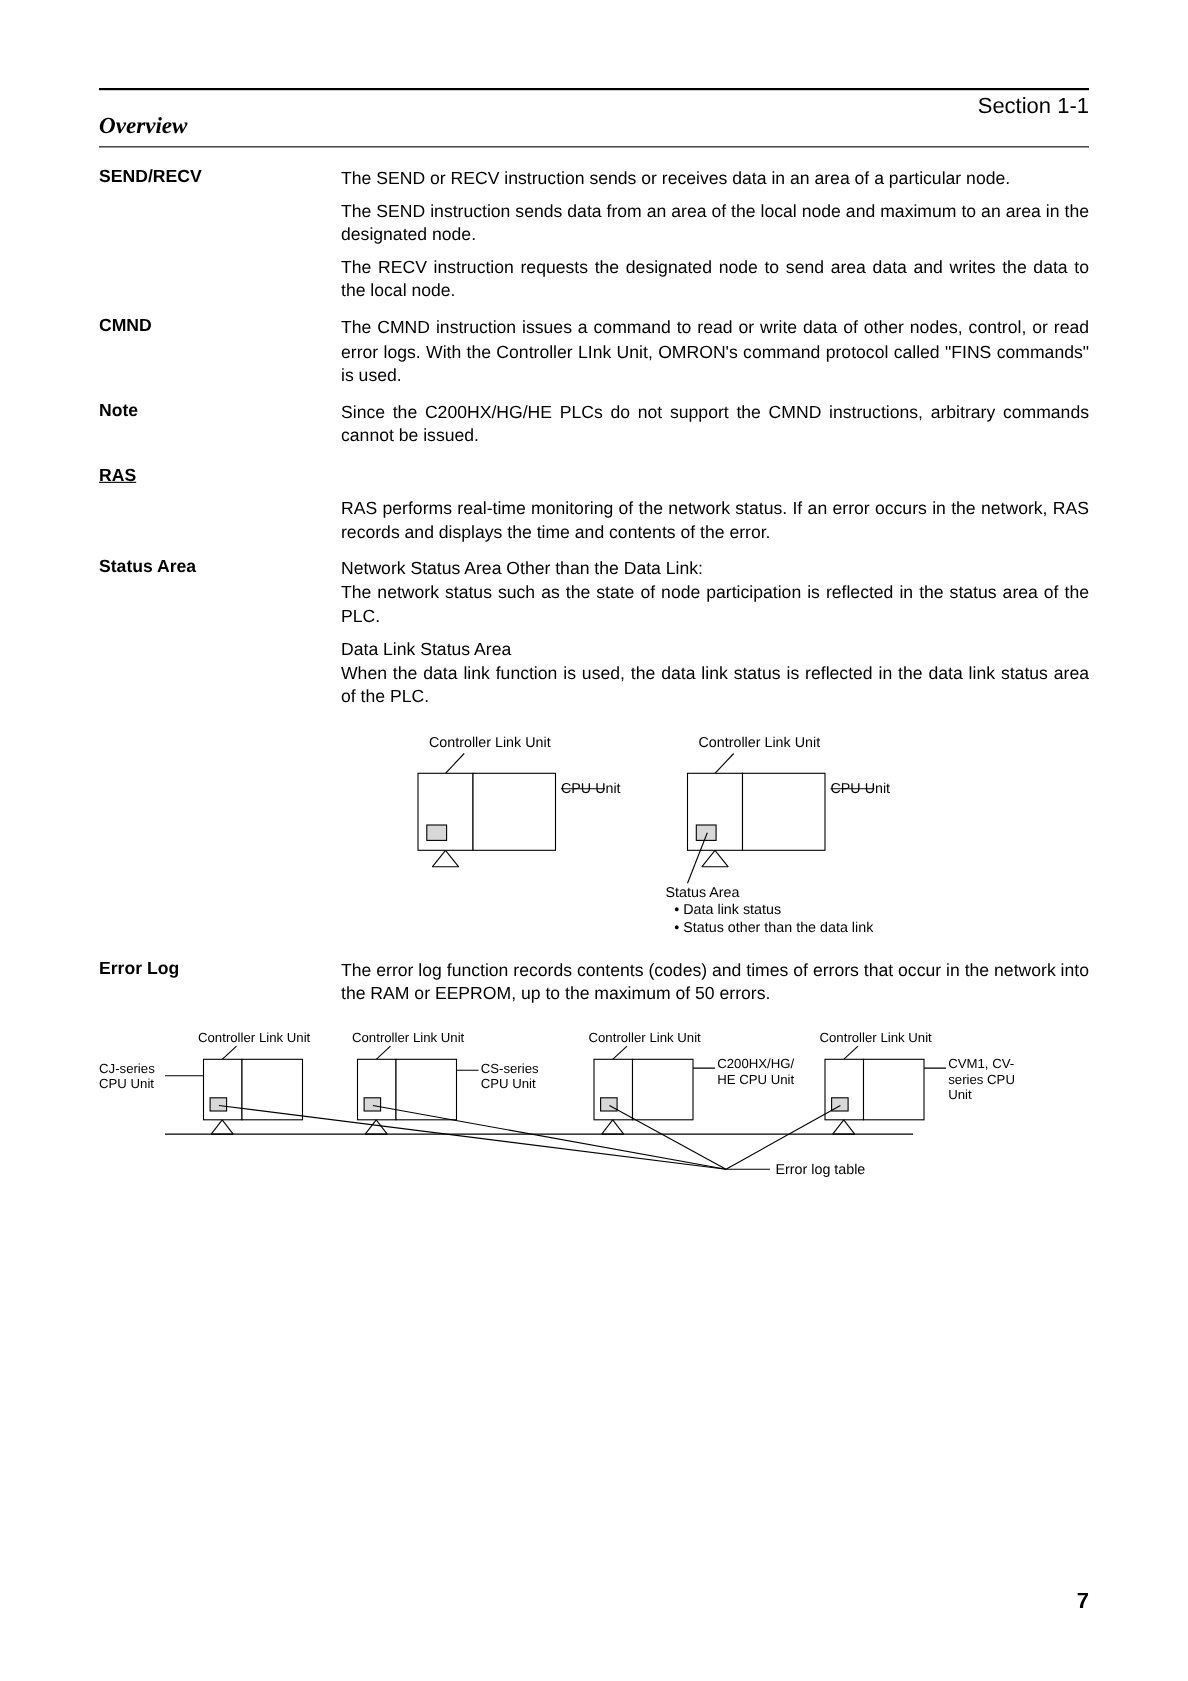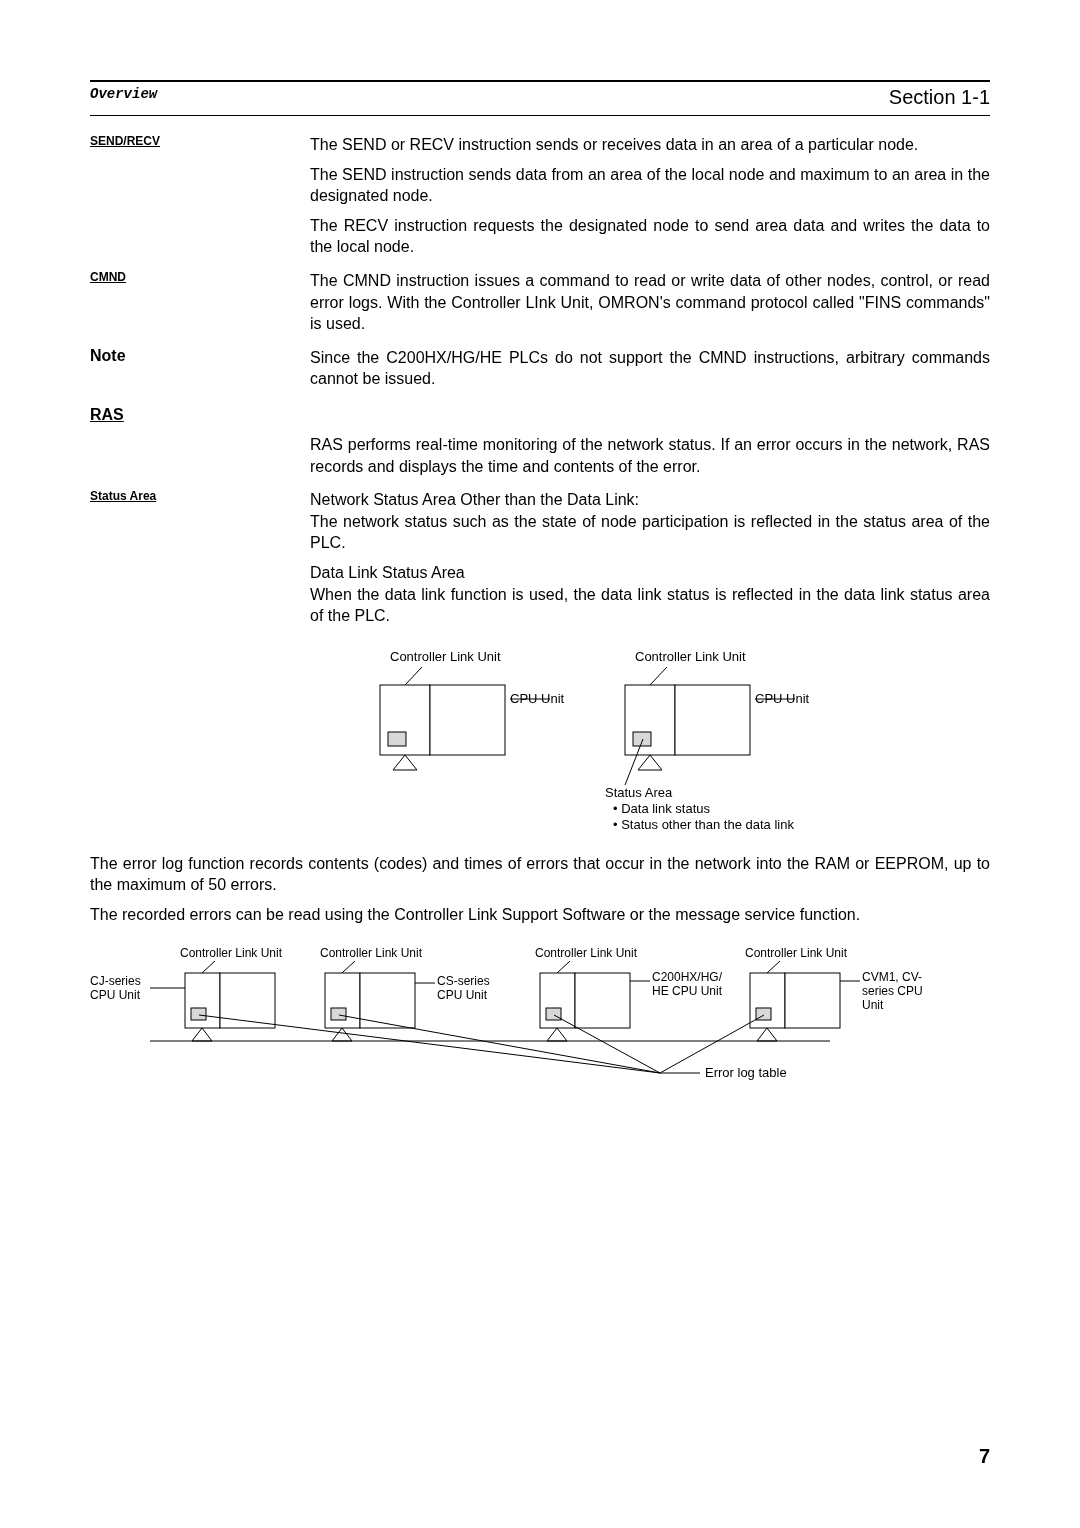--- a/index.html
+++ b/index.html
@@ -6,24 +6,24 @@
     body {
       font-family: Arial, Helvetica, sans-serif;
       background: #fff;
       width: 1080px;
       height: 1528px;
       padding: 80px 90px 40px 90px;
       position: relative;
     }
     .top-rule { border-top: 2px solid #000; margin-bottom: 2px; }
     .header-line { display: flex; justify-content: space-between; border-bottom: 1px solid #000; padding: 2px 0 6px 0; margin-bottom: 18px; }
-    .header-left { font-style: italic; font-weight: bold; font-size: 14px; font-family: Liberation Mono, monospace; }
+    .header-left { font-style: italic; font-weight: bold; font-size: 21px; font-family: Liberation Serif, serif; margin-top: 16px; }
     .header-right { font-weight: normal; font-size: 20px; }
     .entry { display: flex; margin-bottom: 4px; }
-    .side-label { width: 220px; flex-shrink: 0; font-weight: bold; font-size: 12px; text-decoration: underline; }
+    .side-label { width: 220px; flex-shrink: 0; font-weight: bold; font-size: 16px; }
     .note-label { width: 220px; flex-shrink: 0; font-weight: bold; font-size: 16px; padding-right: 8px; }
     .body-text { flex: 1; font-size: 16px; line-height: 1.35; text-align: justify; }
     .para { margin-bottom: 8px; }
     .subhead { font-weight: bold; font-size: 16px; text-decoration: underline; margin-top: 8px; margin-bottom: 10px; }
     .diagram { margin: 12px 0 12px 220px; }
     .diagram2 { margin: 10px 0 0 0; }
     .page-num { position: absolute; bottom: 60px; right: 90px; font-weight: bold; font-size: 20px; }
   </style>
 </head>
 <body>
@@ -105,23 +105,23 @@
     <line x1="328" y1="123" x2="352" y2="123" stroke="#000"></line>
 
     <line x1="333" y1="92" x2="315" y2="138" stroke="#000"></line>
     <text x="295" y="150" font-size="13">Status Area</text>
     <text x="303" y="166" font-size="13">•  Data link status</text>
     <text x="303" y="182" font-size="13">•  Status other than the data link</text>
   </svg>
 </div>
 
 <div class="entry">
+  <div class="side-label">Error Log</div>
   <div class="body-text">
     <div class="para">The error log function records contents (codes) and times of errors that occur in the network into the RAM or EEPROM, up to the maximum of 50 errors.</div>
-    <div class="para">The recorded errors can be read using the Controller Link Support Software or the message service function.</div>
   </div>
 </div>
 
 <div class="diagram2">
   <svg width="900" height="160">
 
     <text x="90" y="14" font-size="12">Controller Link Unit</text>
     <text x="230" y="14" font-size="12">Controller Link Unit</text>
     <text x="445" y="14" font-size="12">Controller Link Unit</text>
     <text x="655" y="14" font-size="12">Controller Link Unit</text>

